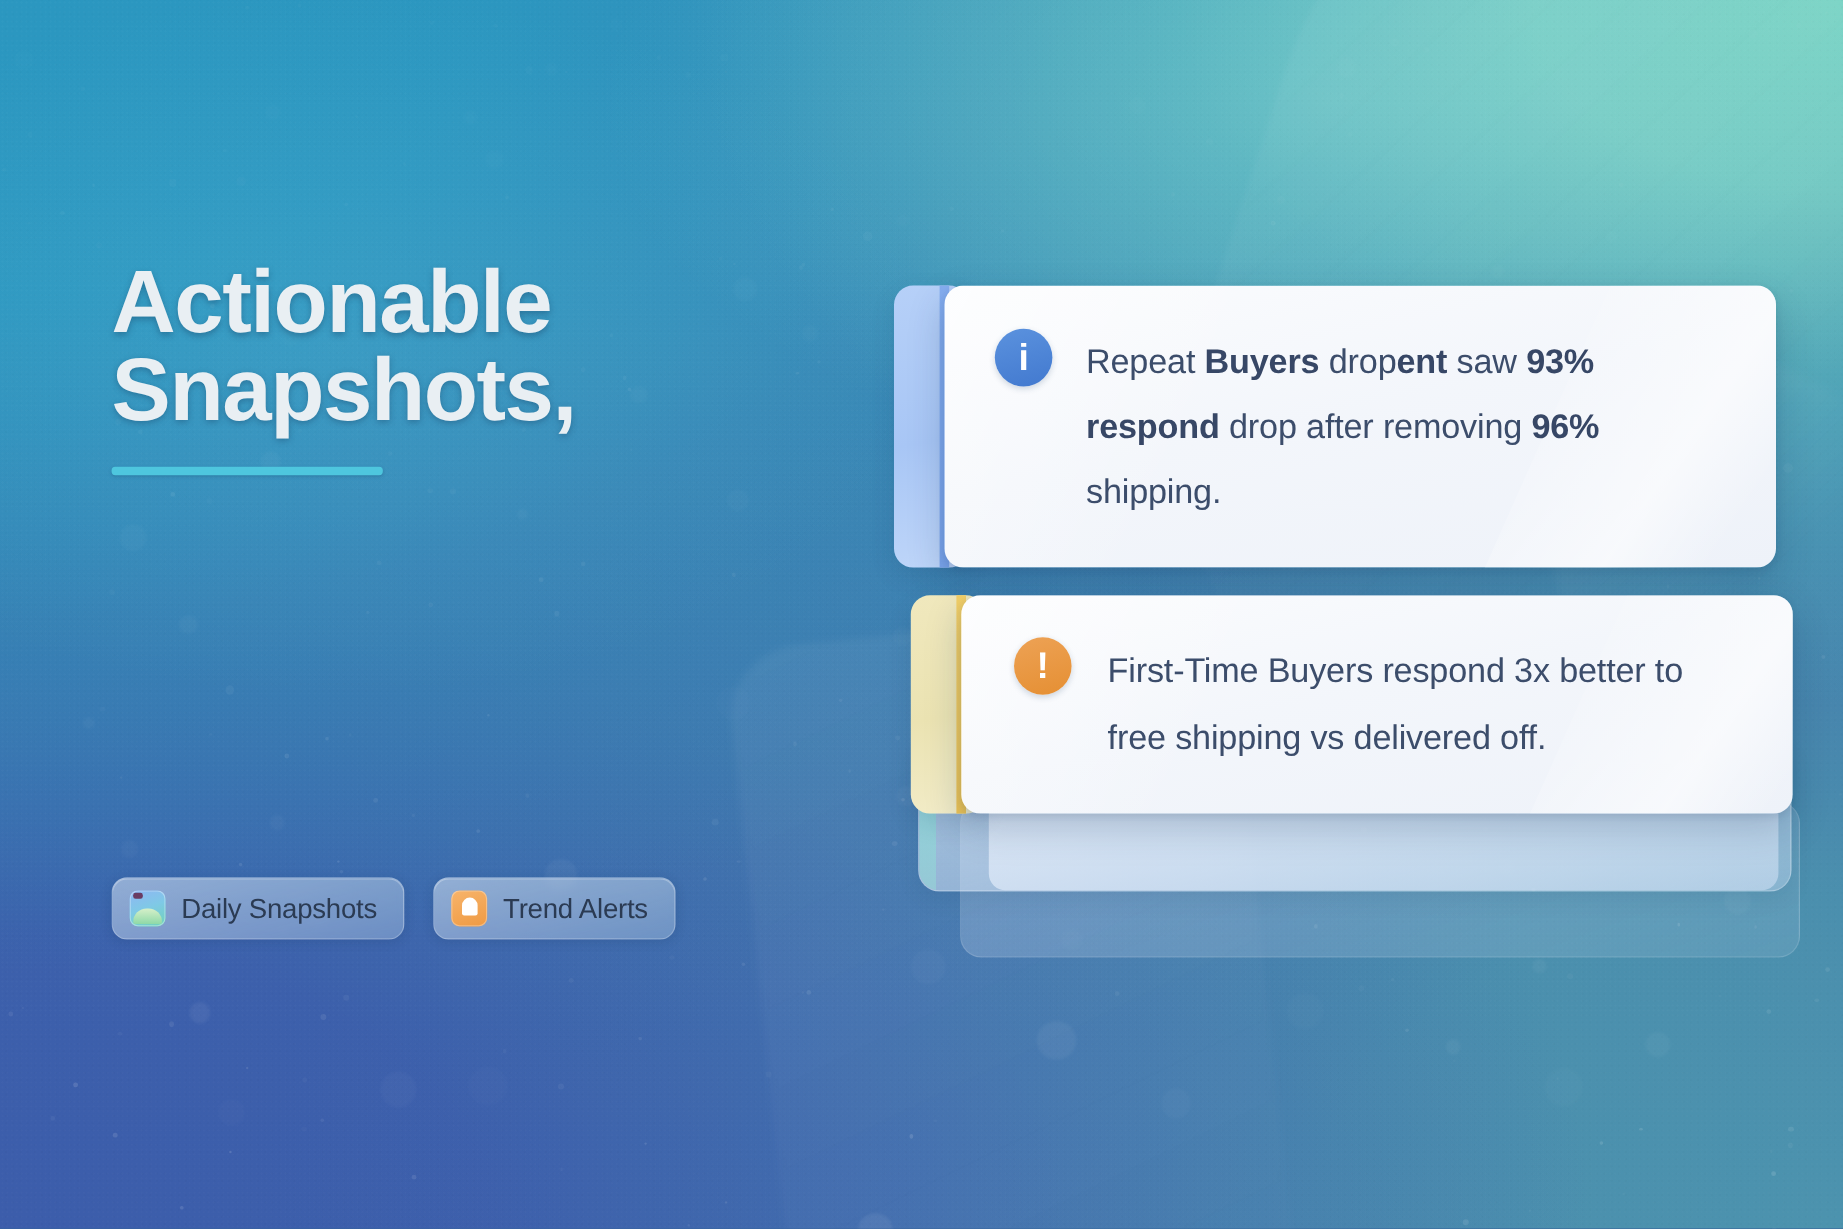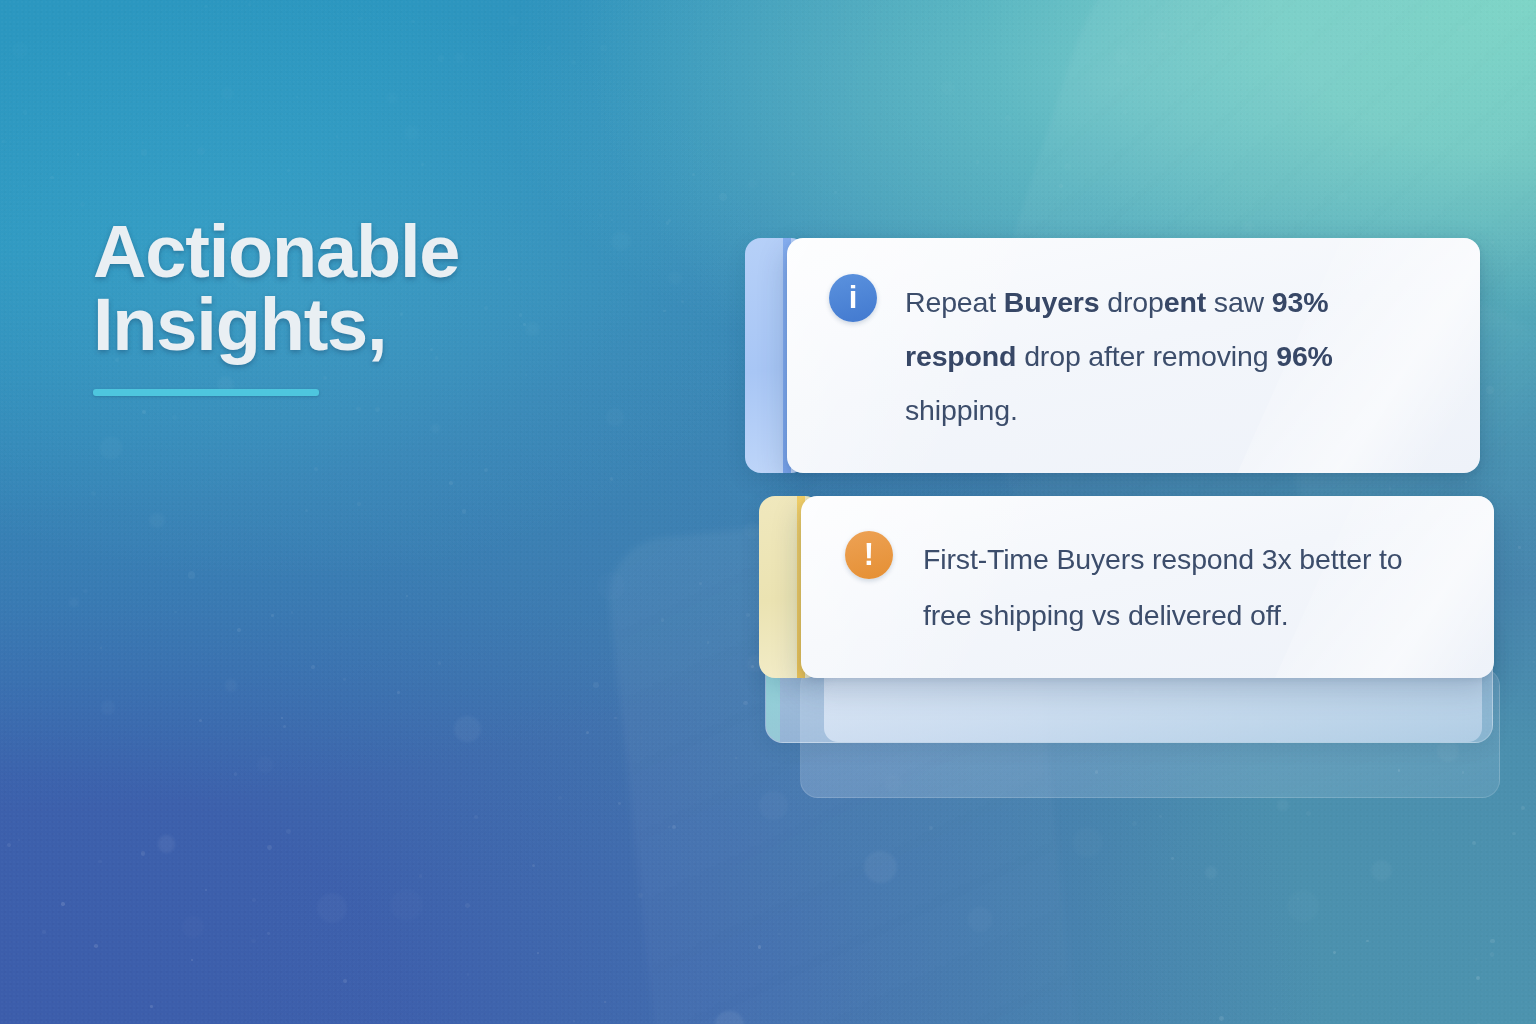--- a/index.html
+++ b/index.html
@@ -604,25 +604,35 @@
       <div class="bokeh tiny" style="left: 603.571px; top: 58.9703px; width: 2.33019px; height: 2.33019px; opacity: 0.136;"></div>
       <div class="bokeh tiny" style="left: 313.936px; top: 467.473px; width: 3.96887px; height: 3.96887px; opacity: 0.216;"></div>
       <div class="bokeh" style="left: 1115.85px; top: 78.0662px; width: 4.31908px; height: 4.31908px; opacity: 0.147;"></div>
       <div class="bokeh soft" style="left: 1322.71px; top: 243.536px; width: 21.0842px; height: 21.0842px; opacity: 0.13;"></div>
     </div>
   <div class="grain"></div>
 
   <div class="hero-copy">
     <h1 class="headline">
       <span class="ln strong">Actionable</span>
-      <span class="ln strong">Insights,</span>
+      <span class="ln strong">Snapshots,</span>
     </h1>
     <div class="accent-rule"></div>
   </div>
 
+  <div class="chip-row">
+    <div class="chip">
+      <span class="chip-ico photo"></span>
+      <span class="chip-label">Daily Snapshots</span>
+    </div>
+    <div class="chip">
+      <span class="chip-ico bell"></span>
+      <span class="chip-label">Trend Alerts</span>
+    </div>
+  </div>
 
   <div class="card-stack">
 
     <div class="ghost-card"></div>
 
     <div class="stack-card-3">
       <div class="accent3"></div>
       <div class="body3"></div>
     </div>
 

